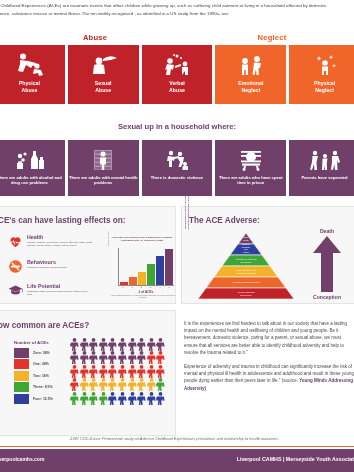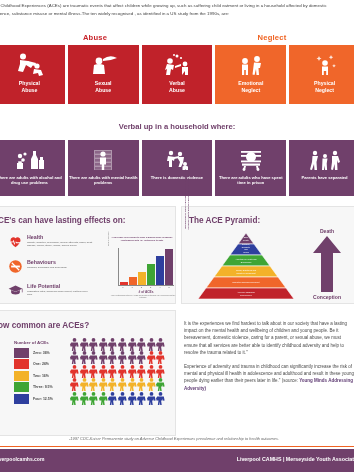--- a/index.html
+++ b/index.html
@@ -205,21 +205,21 @@
             <path d="M24 12 l.6 1.2 1.2.6 -1.2.6 -.6 1.2 -.6-1.2 -1.2-.6 1.2-.6z"></path>
           </g>
         </g>
           </svg>
       </div>
       <div class="lbl">Physical</div>
       <div class="lbl">Neglect</div>
     </div>
   </div>
 
-  <div class="grow-title">Verbal up in a household where:</div>
+  <div class="grow-title">Sexual up in a household where:</div>
 
   <div class="row house">
 
     <div class="card c-purple">
       <div class="ico">
         <svg width="32" height="22" viewBox="0 0 32 22">
             <g fill="#fff">
           <path d="M20 2 h3 v4 l2 4 v10 h-7 V10 l2-4 Z"></path>
           <rect x="26" y="11" width="5" height="9"></rect>
               <rect x="27" y="8" width="3" height="3"></rect>
@@ -370,21 +370,21 @@
         <span>2</span>
         <span>3</span>
         <span>4</span>
         <span>5</span>
       </div>
     <div class="mc-xlab"># of ACEs</div>
     <div class="mc-note">*The relationship between ACEs and health outcomes vary depending on the outcome</div>
   </div>
 
   <div class="panel p-pyramid"></div>
-  <div class="panel-title" style="left:189px;top:216px;">The ACE Pyramid:</div>
+  <div class="panel-title" style="left:189px;top:216px;">The ACE Adverse:</div>
 
   <div class="pyr-side">Mechanism by which Adverse Childhood Experiences influence health and well-being throughout the lifespan</div>
 
   <div class="pyr-wrap">
     <svg width="96" height="66" viewBox="0 0 96 66" id="pyr-svg">
         <polygon points="48,0 48,0 56,11 40,11" fill="#70406b" stroke="#fff" stroke-width=".6"></polygon>
         <text x="48" y="5" text-anchor="middle" fill="#fff" font-size="2.1" font-family="&quot;Liberation Sans&quot;, sans-serif">Early</text>
         <text x="48" y="7.6" text-anchor="middle" fill="#fff" font-size="2.1" font-family="&quot;Liberation Sans&quot;, sans-serif">Death</text>
         <polygon points="40,11 56,11 64,22 32,22" fill="#2e3f9e" stroke="#fff" stroke-width=".6"></polygon>
         <text x="48" y="12.100000000000001" text-anchor="middle" fill="#fff" font-size="2.1" font-family="&quot;Liberation Sans&quot;, sans-serif">Disease,</text>

